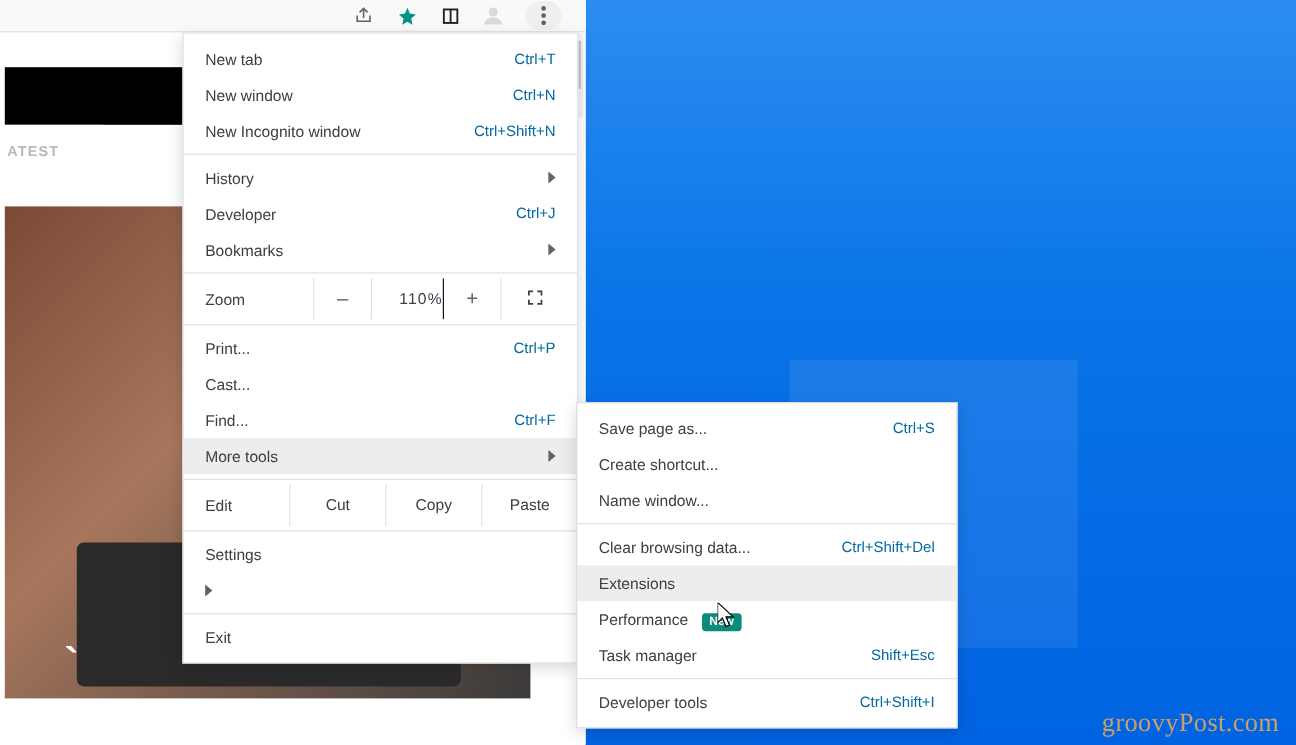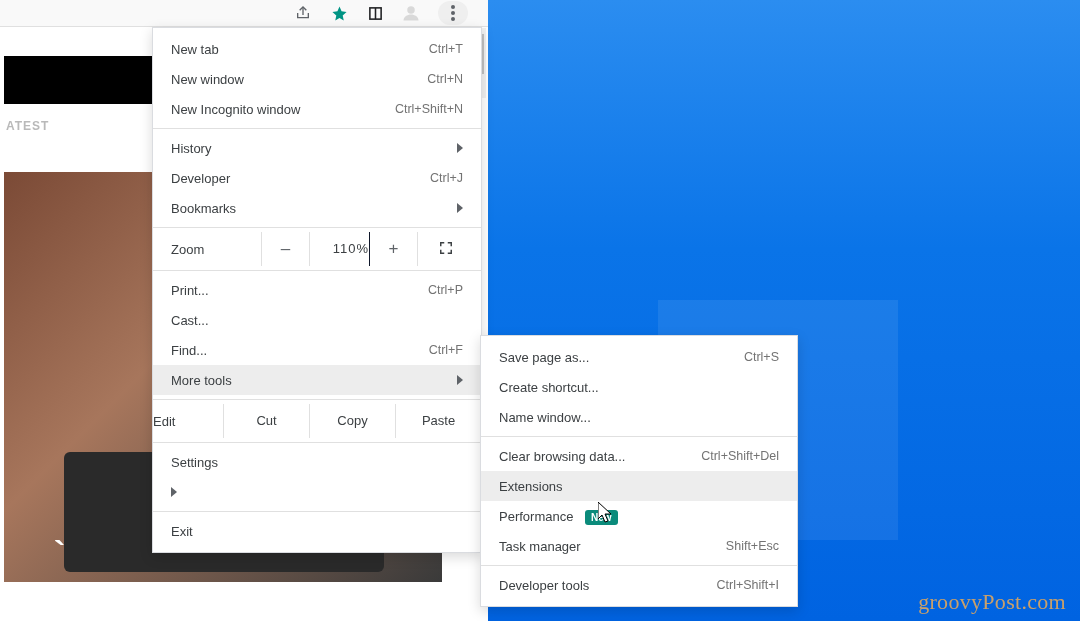--- a/index.html
+++ b/index.html
@@ -92,41 +92,41 @@
   }
   .menu-item {
     display: flex;
     align-items: center;
     height: 30px;
     padding: 0 18px;
     cursor: default;
     justify-content: space-between;
   }
   .menu-item .lbl { flex: 1; }
-  .menu-item .shortcut { color:#737373; font-size:12.5px; }
+  .menu-item .shortcut { color:#0369a1; font-size:12.5px; }
   .menu-item.highlight { background:#ededed;justify-content:space-between; }
   .menu-sep { height:1px; background:#e0e0e0; margin:4px 0; }
   .chevron { width:0;height:0;border-top:5px solid transparent;border-bottom:5px solid transparent;border-left:6px solid #5f6368; }
   .zoom-row {
     display:flex; align-items:center; height:34px; padding:0 0 0 18px;
   }
   .zoom-row .zlabel { width:90px; }
   .zoom-ctrl {
     display:flex; align-items:center; gap:0;
     border-left:1px solid #e0e0e0;
     height:100%;
   }
   .zoom-ctrl .zbtn {
     width:48px; text-align:center; color:#5f6368; font-size:17px;
     border-right:1px solid #e0e0e0; height:100%; line-height:34px;
   }
   .zoom-ctrl .zval { width:60px; text-align:right; letter-spacing:1px; height:100%; line-height:34px; border-right:1px solid #0f172a;}
   .zoom-ctrl .zfull { width:56px; text-align:center; color:#3c4043; }
   .edit-row {
-    display:flex; align-items:center; height:34px; 
+    display:flex; align-items:center; height:34px; padding-left:18px;
   }
   .edit-row .elabel { width:70px; }
   .edit-row .ebtn { flex:1; text-align:center; border-left:1px solid #e0e0e0; height:100%; line-height:34px; }
   .sub-menu {
     position:absolute;
     left:480px; top:335px;
     width:318px;
     background:#fff;
     border:1px solid #dadce0;
     box-shadow: 0 4px 12px rgba(0,0,0,.15);

